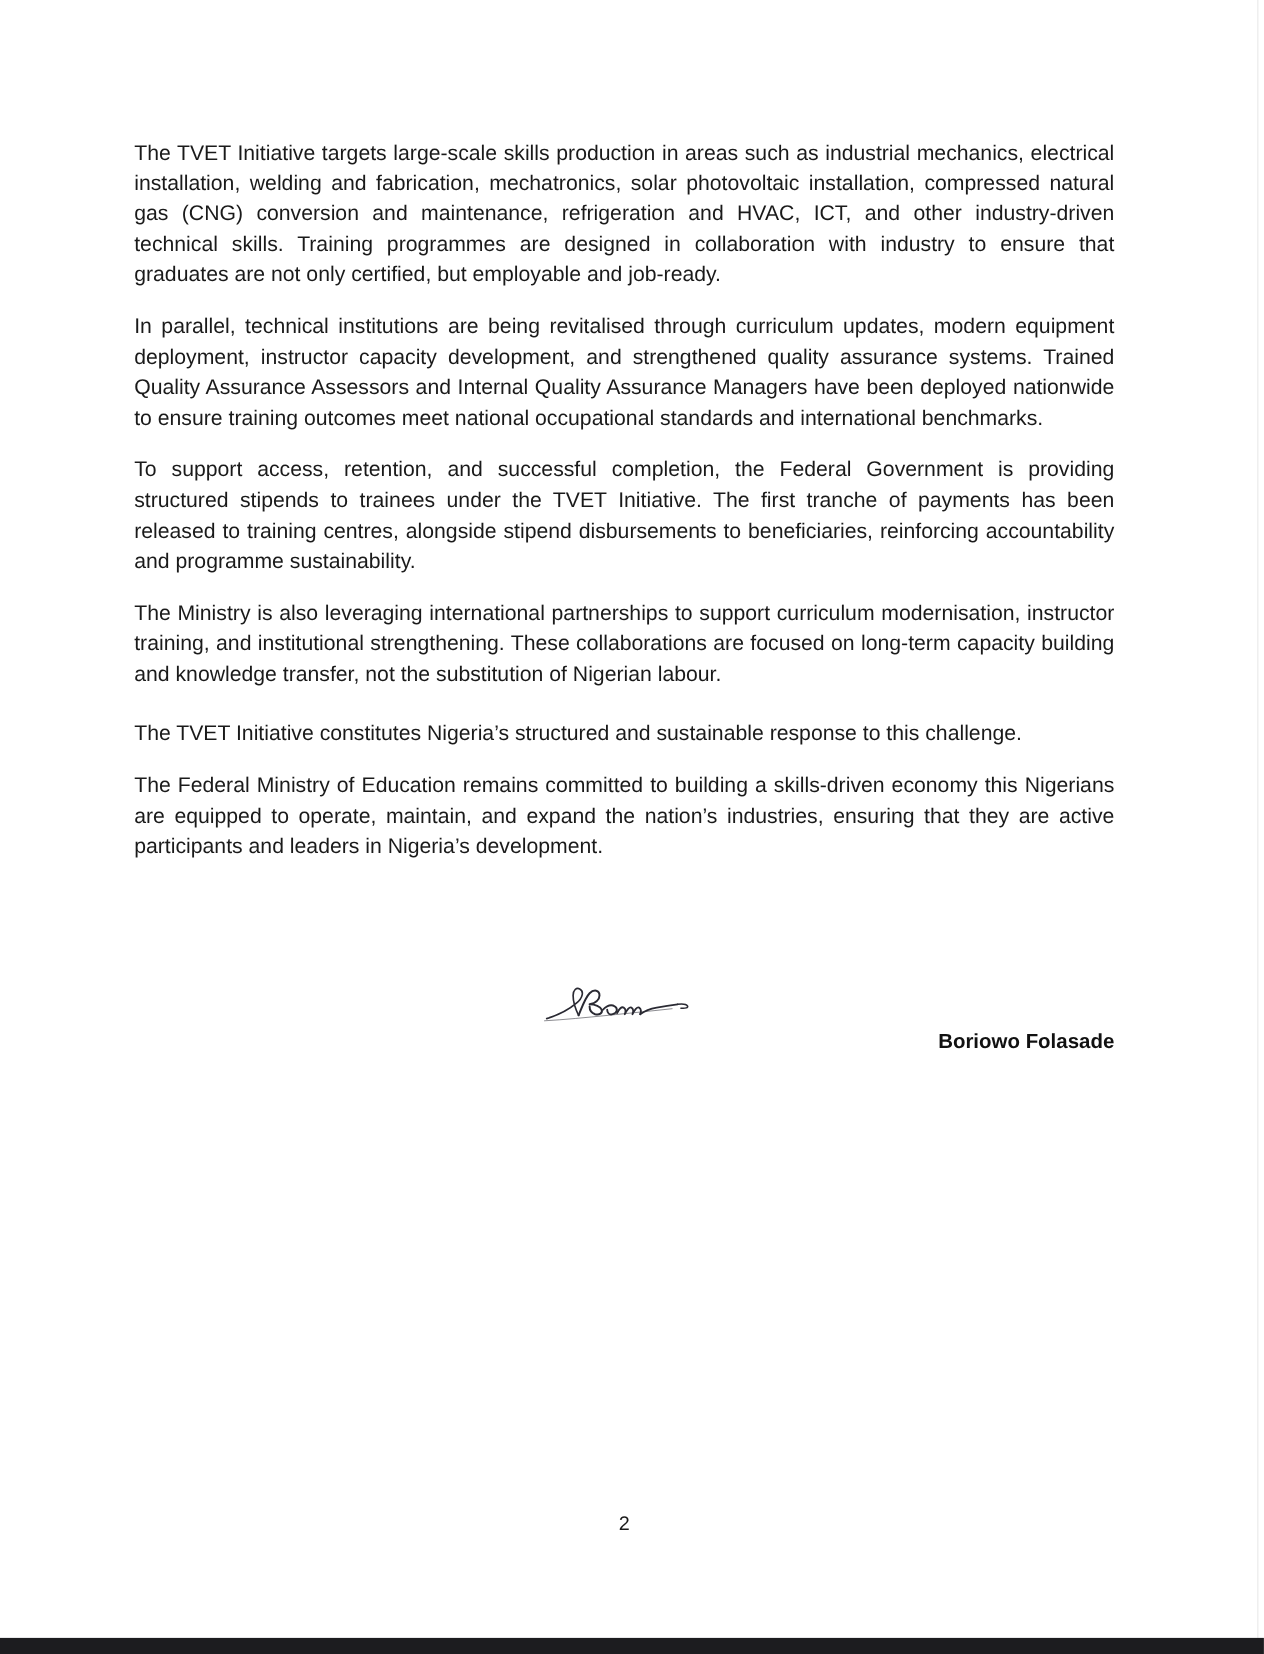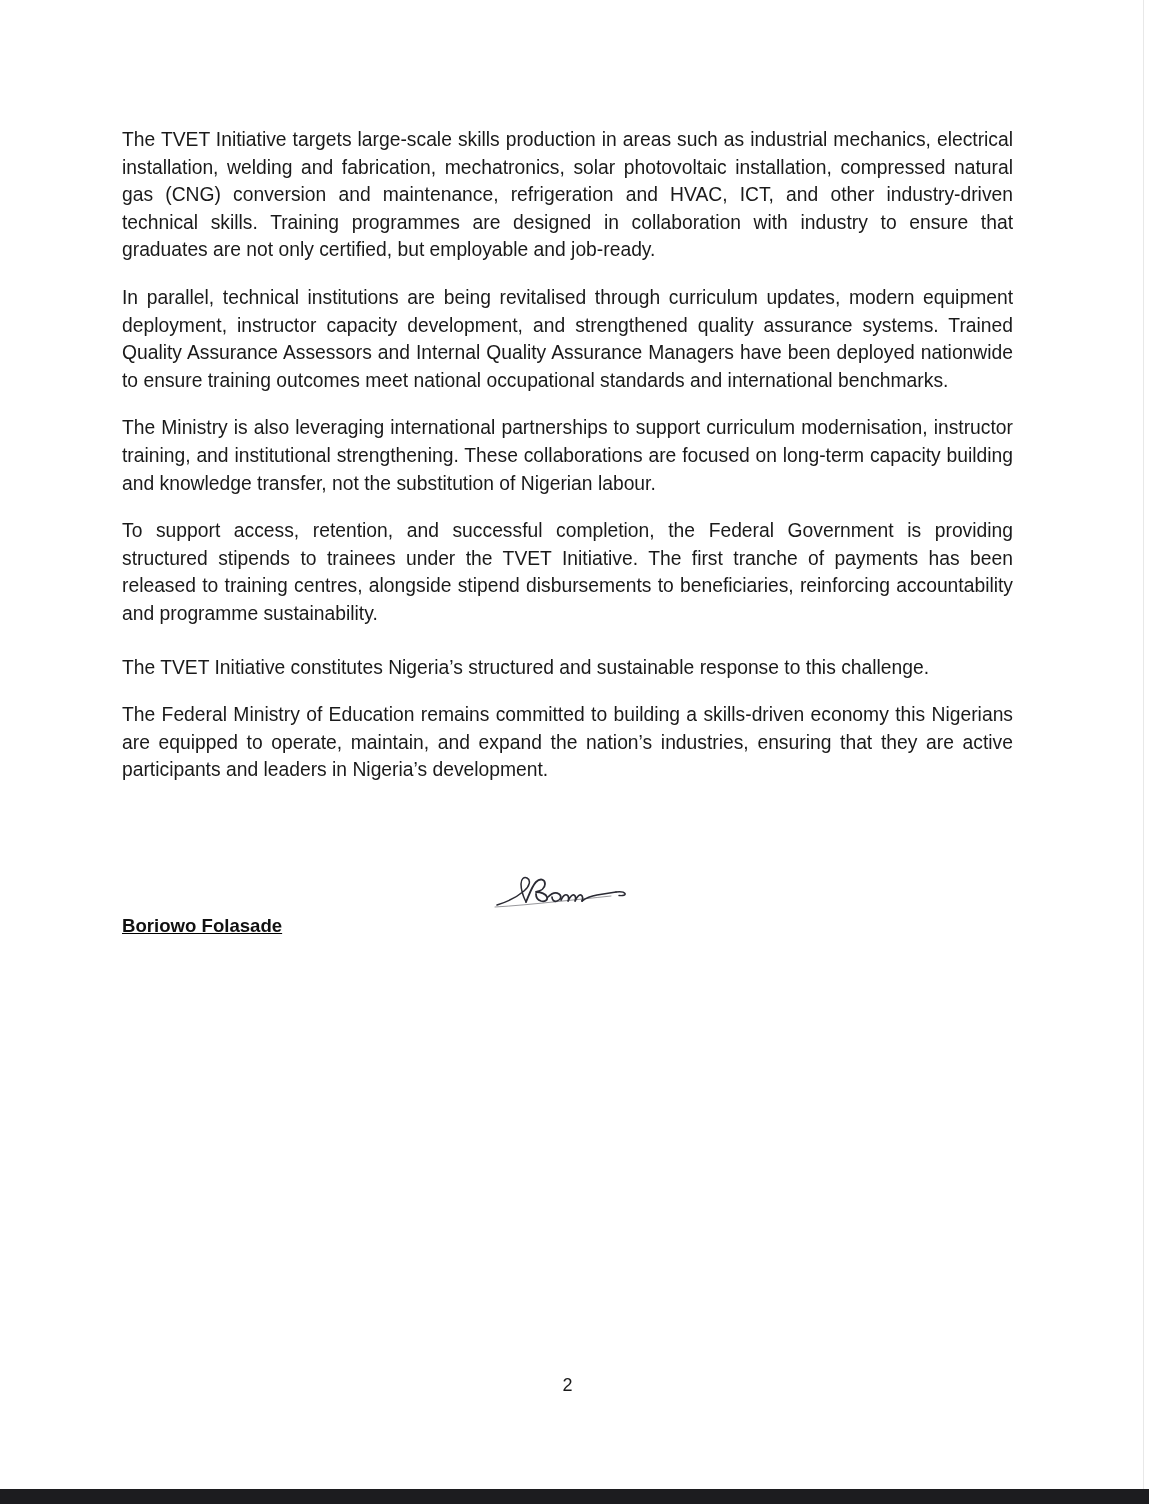--- a/index.html
+++ b/index.html
@@ -57,24 +57,23 @@
   }
   .doc-paragraph.last-short {
     text-align: left;
     margin-top: 26px;
   }
 
   
   #signature-block {
     position: absolute;
     left: 122px;
-    top: 871px;
+    top: 892px;
     width: 891px;
-    text-align: left;
-    text-decoration: underline;
+    text-align: right;
   }
   #signature-mark {
     height: 42px;
     display: block;
     margin: 0 auto;
   }
   #signature-mark svg {
     display: block;
     margin: 0 auto;
   }
@@ -100,23 +99,23 @@
 <body>
 
 <div id="page-sheet">
 
   <div id="document-body">
 
     <p class="doc-paragraph">The TVET Initiative targets large-scale skills production in areas such as industrial mechanics, electrical installation, welding and fabrication, mechatronics, solar photovoltaic installation, compressed natural gas (CNG) conversion and maintenance, refrigeration and HVAC, ICT, and other industry-driven technical skills. Training programmes are designed in collaboration with industry to ensure that graduates are not only certified, but employable and job-ready.</p>
 
     <p class="doc-paragraph">In parallel, technical institutions are being revitalised through curriculum updates, modern equipment deployment, instructor capacity development, and strengthened quality assurance systems. Trained Quality Assurance Assessors and Internal Quality Assurance Managers have been deployed nationwide to ensure training outcomes meet national occupational standards and international benchmarks.</p>
 
+    <p class="doc-paragraph">To support access, retention, and successful completion, the Federal Government is providing structured stipends to trainees under the TVET Initiative. The first tranche of payments has been released to training centres, alongside stipend disbursements to beneficiaries, reinforcing accountability and programme sustainability.</p>
+
     <p class="doc-paragraph">The Ministry is also leveraging international partnerships to support curriculum modernisation, instructor training, and institutional strengthening. These collaborations are focused on long-term capacity building and knowledge transfer, not the substitution of Nigerian labour.</p>
-
-    <p class="doc-paragraph">To support access, retention, and successful completion, the Federal Government is providing structured stipends to trainees under the TVET Initiative. The first tranche of payments has been released to training centres, alongside stipend disbursements to beneficiaries, reinforcing accountability and programme sustainability.</p>
 
     <p class="doc-paragraph last-short">The TVET Initiative constitutes Nigeria’s structured and sustainable response to this challenge.</p>
 
     <p class="doc-paragraph">The Federal Ministry of Education remains committed to building a skills-driven economy this Nigerians are equipped to operate, maintain, and expand the nation’s industries, ensuring that they are active participants and leaders in Nigeria’s development.</p>
 
   </div>
 
   <div id="signature-block">
 
     <span id="signature-mark">

